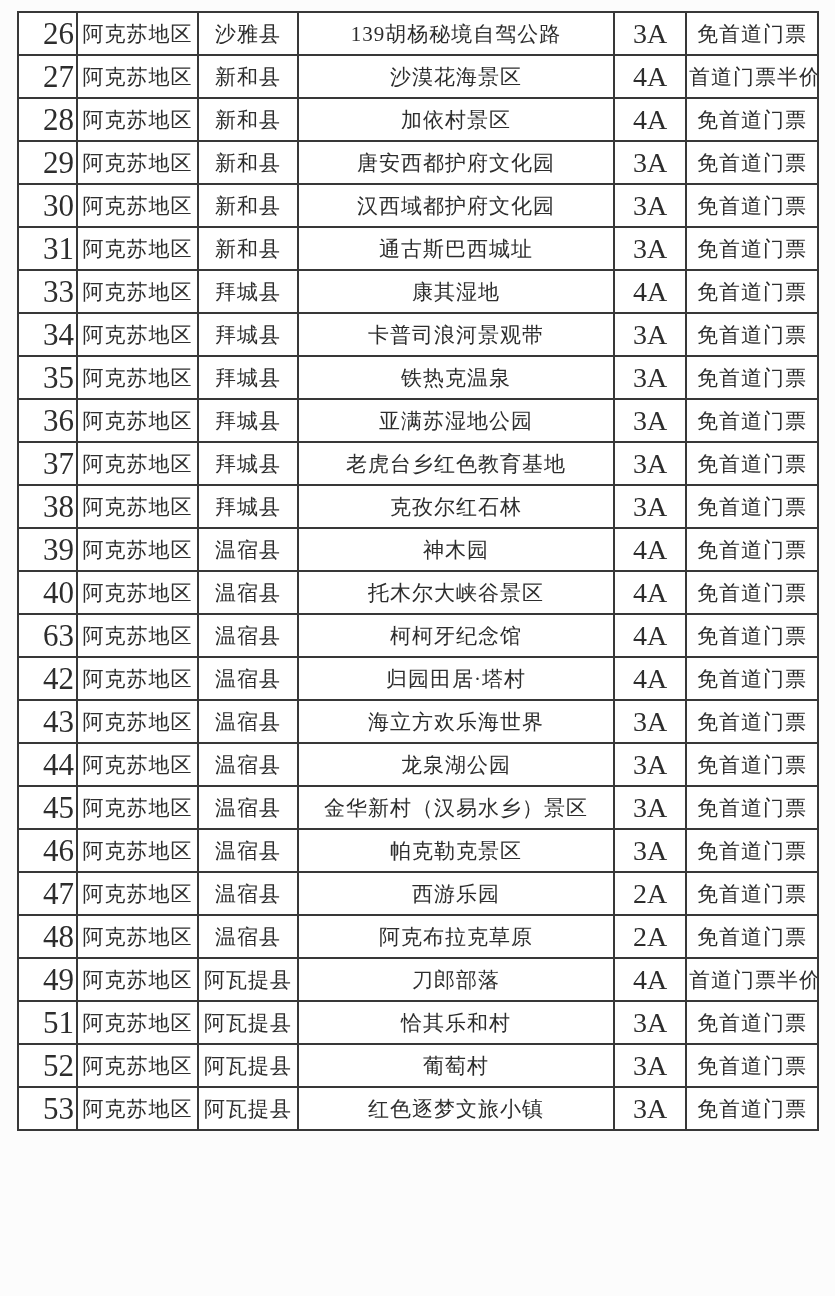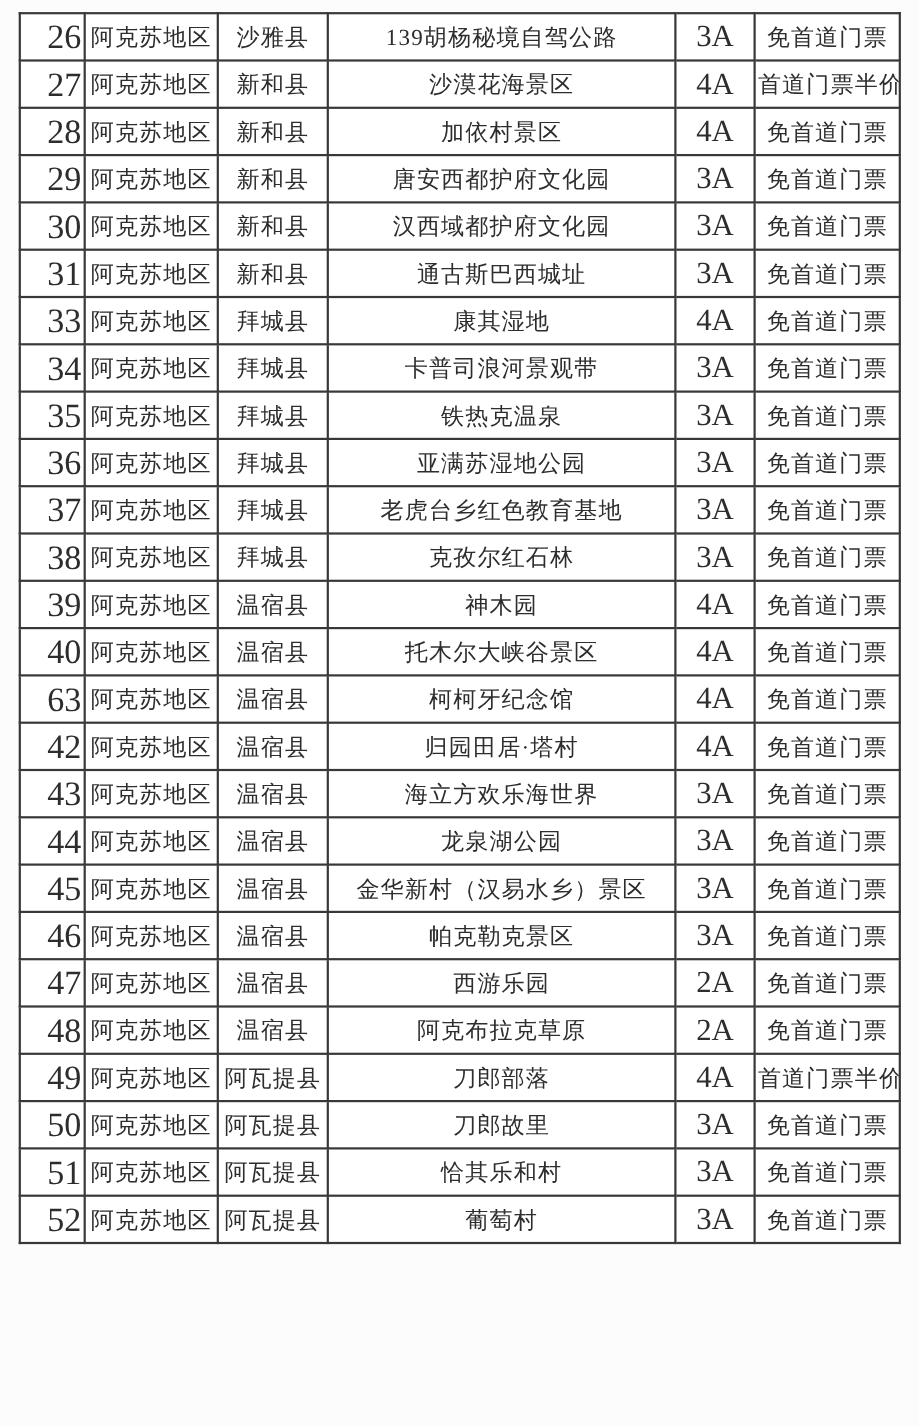--- a/index.html
+++ b/index.html
@@ -242,37 +242,37 @@
       </tr>
       <tr>
         <td class="cell-index">49</td>
         <td class="cell-prefecture">阿克苏地区</td>
         <td class="cell-county">阿瓦提县</td>
         <td class="cell-attraction">刀郎部落</td>
         <td class="cell-grade">4A</td>
         <td class="cell-policy">首道门票半价</td>
       </tr>
       <tr>
-        <td class="cell-index">50</td>
-        <td class="cell-prefecture">阿克苏地区</td>
-        <td class="cell-county">阿瓦提县</td>
-        <td class="cell-attraction">刀郎故里</td>
-        <td class="cell-grade">3A</td>
-        <td class="cell-policy">免首道门票</td>
-      </tr>
-      <tr>
         <td class="cell-index">51</td>
         <td class="cell-prefecture">阿克苏地区</td>
         <td class="cell-county">阿瓦提县</td>
         <td class="cell-attraction">恰其乐和村</td>
         <td class="cell-grade">3A</td>
         <td class="cell-policy">免首道门票</td>
       </tr>
       <tr>
         <td class="cell-index">52</td>
         <td class="cell-prefecture">阿克苏地区</td>
         <td class="cell-county">阿瓦提县</td>
         <td class="cell-attraction">葡萄村</td>
+        <td class="cell-grade">3A</td>
+        <td class="cell-policy">免首道门票</td>
+      </tr>
+      <tr>
+        <td class="cell-index">53</td>
+        <td class="cell-prefecture">阿克苏地区</td>
+        <td class="cell-county">阿瓦提县</td>
+        <td class="cell-attraction">红色逐梦文旅小镇</td>
         <td class="cell-grade">3A</td>
         <td class="cell-policy">免首道门票</td>
       </tr>
     </tbody>
 </table>
 
 </body></html>

